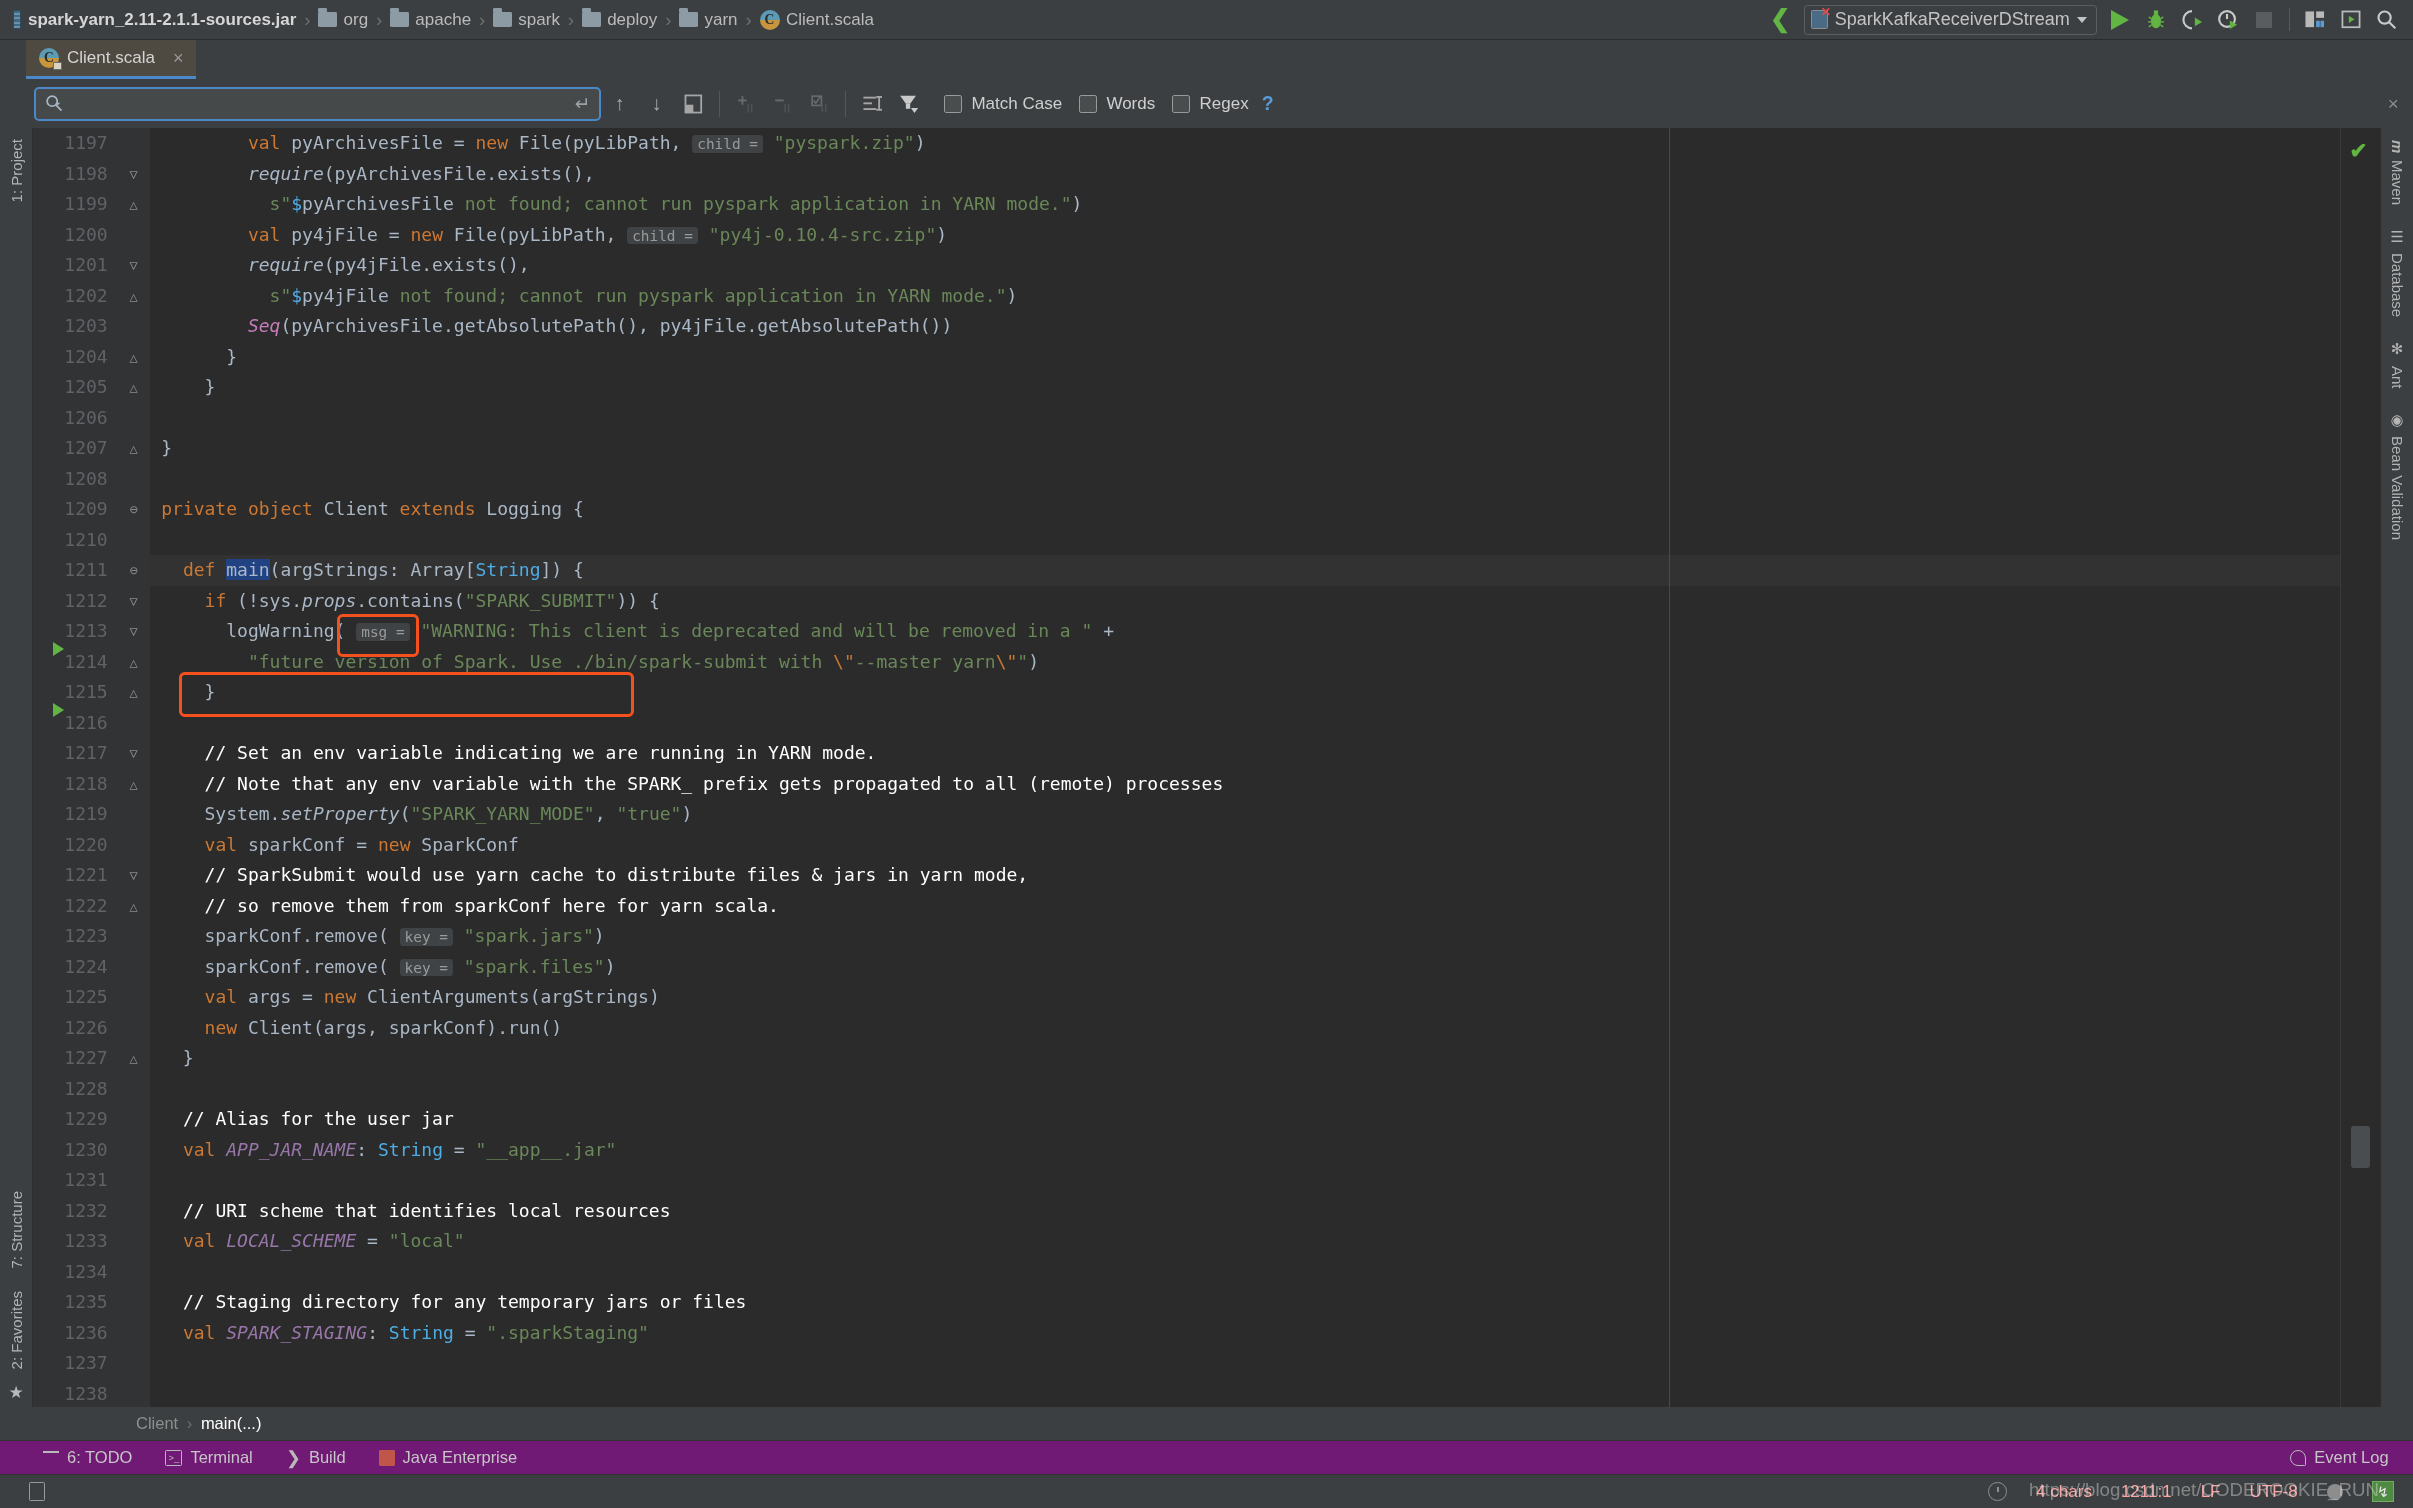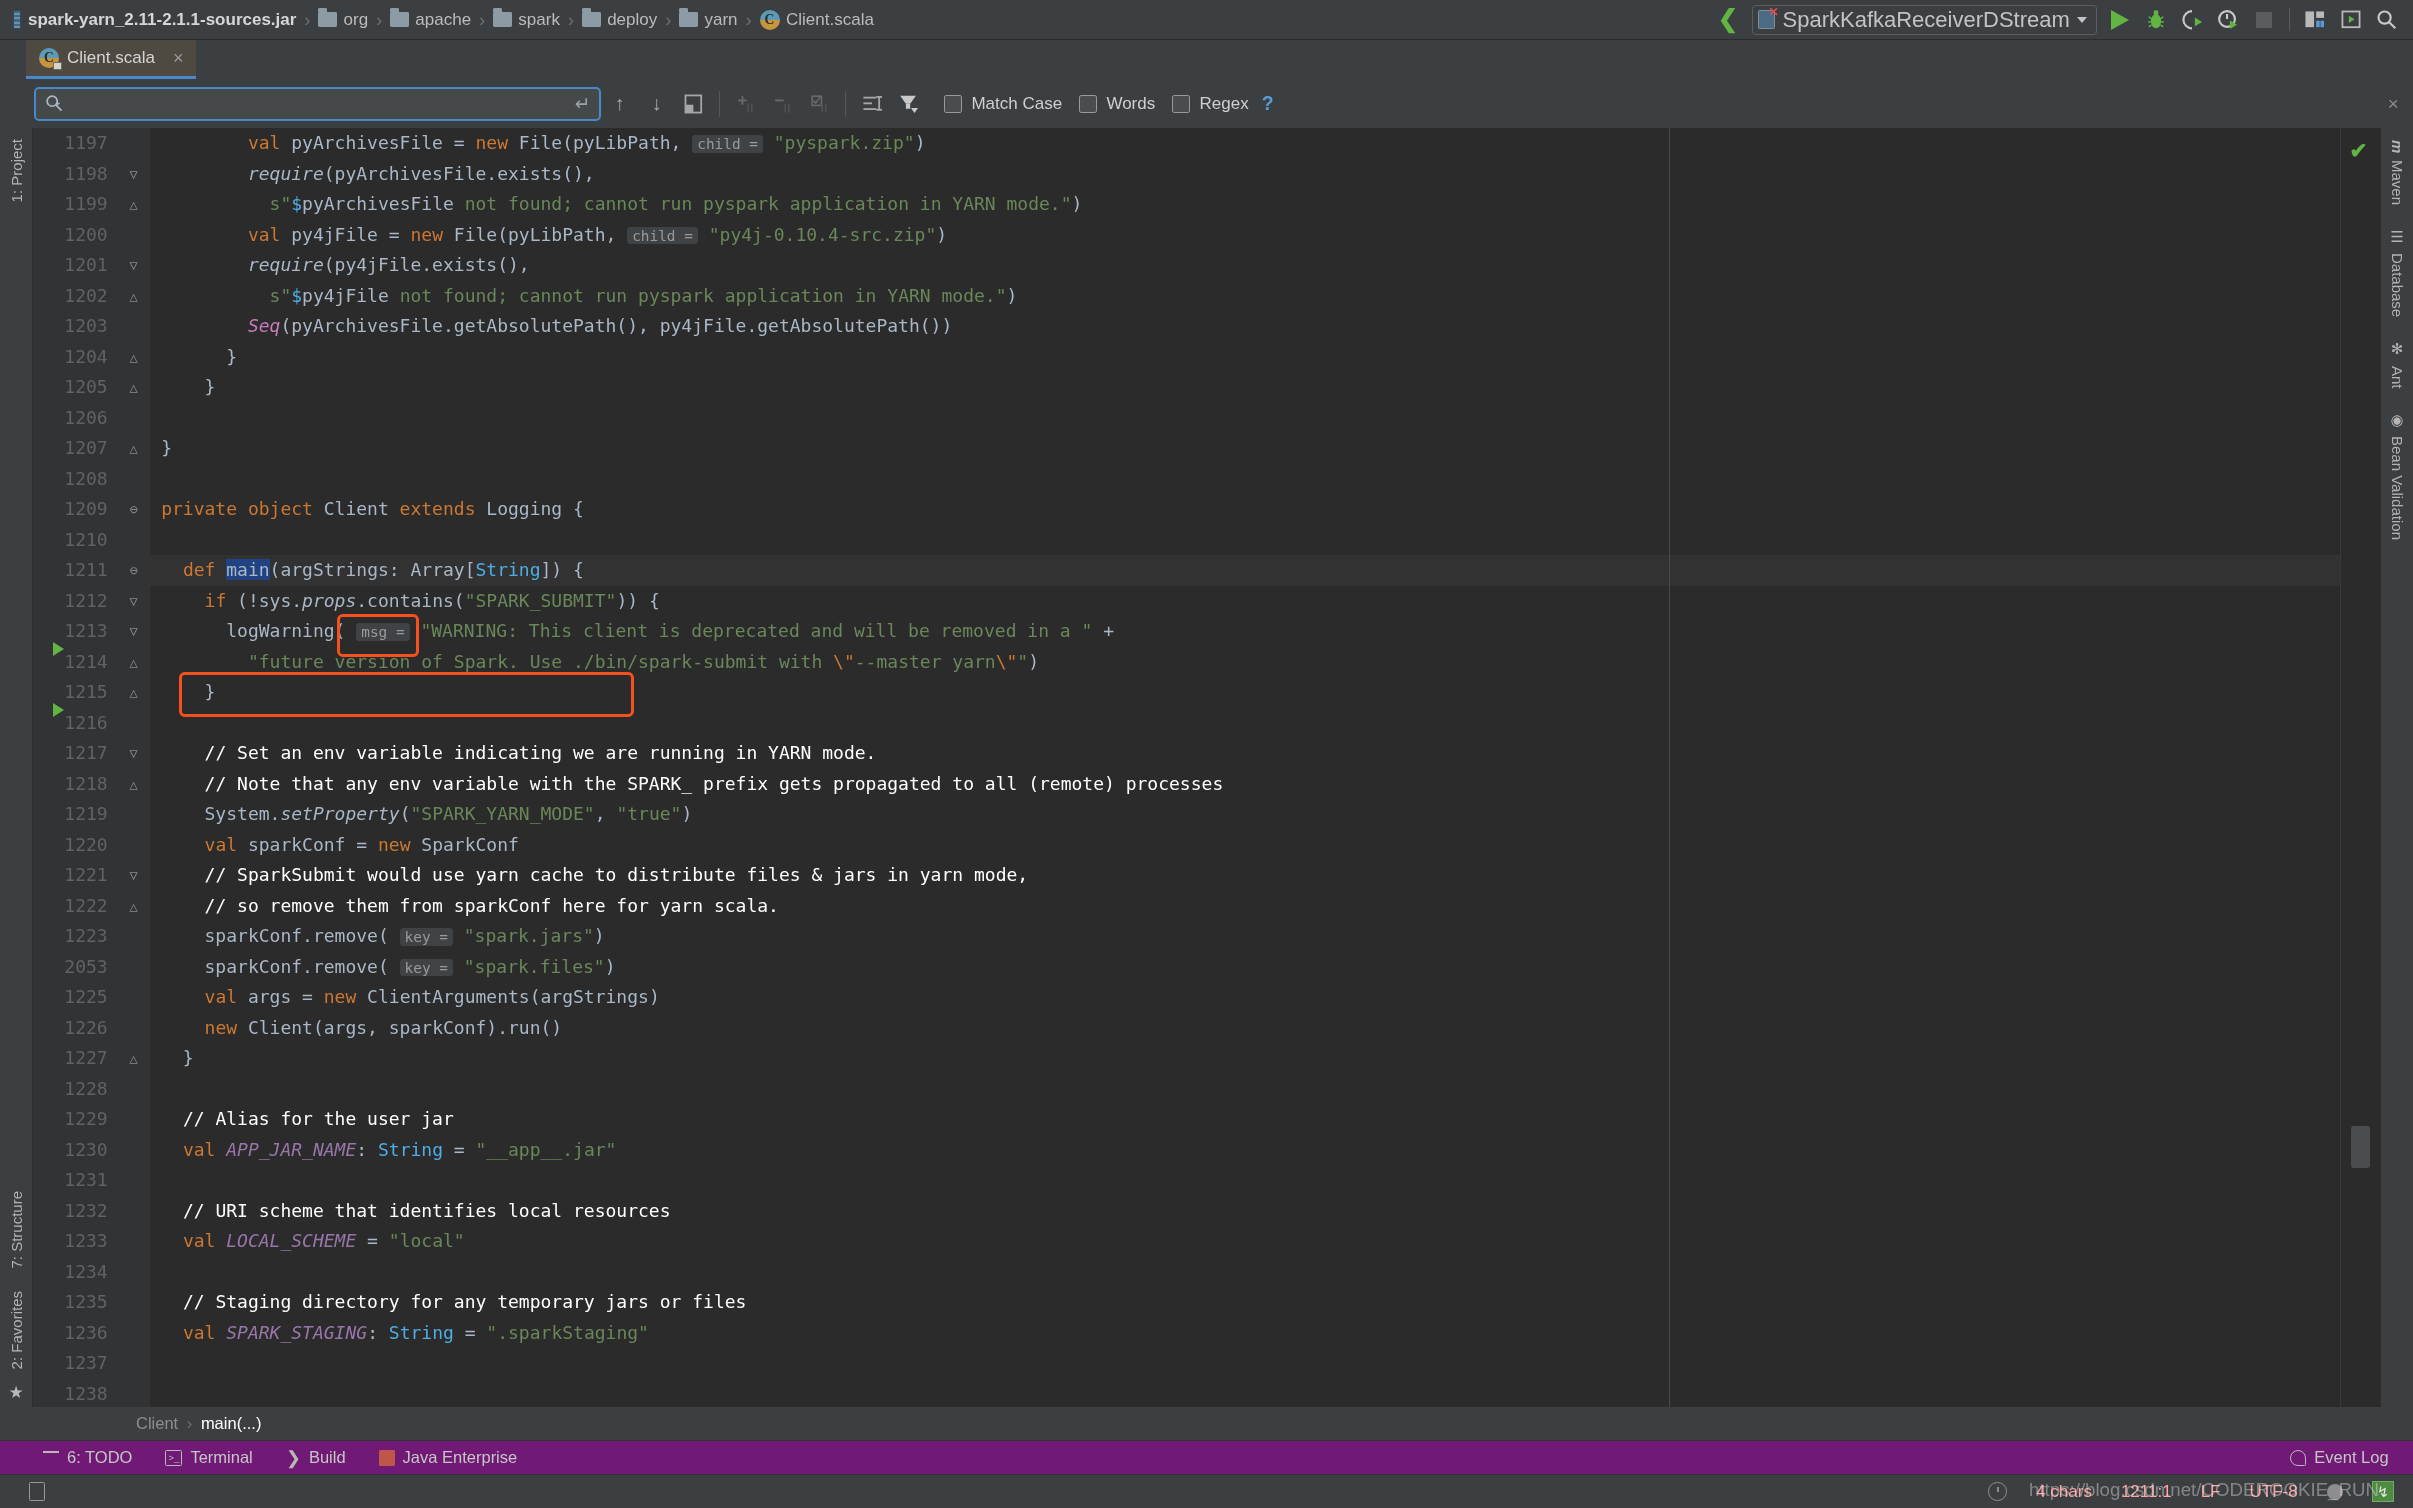--- a/index.html
+++ b/index.html
@@ -45,21 +45,21 @@
 
   .nav-spacer { flex: 1 1 auto; }
   .nav-right { display: flex; align-items: center; gap: 2.9px; }
   .nav-btn { width: 33px; height: 33px; display:flex; align-items:center; justify-content:center;
       border-radius: 2.9px; }
   .run-config {
     display: flex; align-items: center; gap: 7.2px;
     border: 0.7px solid #5c5f61; border-radius: 3.6px;
     height: 30px; padding: 0 8.6px 0 5.7px; margin: 0 4.3px;
   }
-  .run-config .label { color: #c3c3c3; font-size: 22px; white-space: nowrap; }
+  .run-config .label { color: #c3c3c3; font-size: 18px; white-space: nowrap; }
   .ic-runcfg { width: 17px; height: 18.7px; background: #4a6b86; border: 1.4px solid #8a8d8f;
       border-radius: 1.4px; position: relative; }
   .ic-runcfg:after { content:"✕"; position:absolute; right:-4.3px; top:-6.5px; color:#e04b4b;
       font-size:12.2px; font-weight:bold; }
   .tri-down { width:0;height:0;border-left:5.7px solid transparent;border-right:5.7px solid transparent;
       border-top:6.5px solid #c3c3c3; }
   .play-tri { width:0;height:0;border-top:10.8px solid transparent;border-bottom:10.8px solid transparent;
       border-left:18px solid #62b543; }
   .sq-stop { width: 16px; height: 16px; background: #5a5d5f; }
   .nav-div { width:0.7px; height:23px; background:#565a5c; margin: 0 5.7px; }
@@ -465,21 +465,21 @@
           <div class="ln">1214</div>
           <div class="ln">1215</div>
           <div class="ln">1216</div>
           <div class="ln">1217</div>
           <div class="ln">1218</div>
           <div class="ln">1219</div>
           <div class="ln">1220</div>
           <div class="ln">1221</div>
           <div class="ln">1222</div>
           <div class="ln">1223</div>
-          <div class="ln">2053</div>
+          <div class="ln">1224</div>
           <div class="ln">1225</div>
           <div class="ln">1226</div>
           <div class="ln">1227</div>
           <div class="ln">1228</div>
           <div class="ln">1229</div>
           <div class="ln">1230</div>
           <div class="ln">1231</div>
           <div class="ln">1232</div>
           <div class="ln">1233</div>
           <div class="ln">1234</div>

